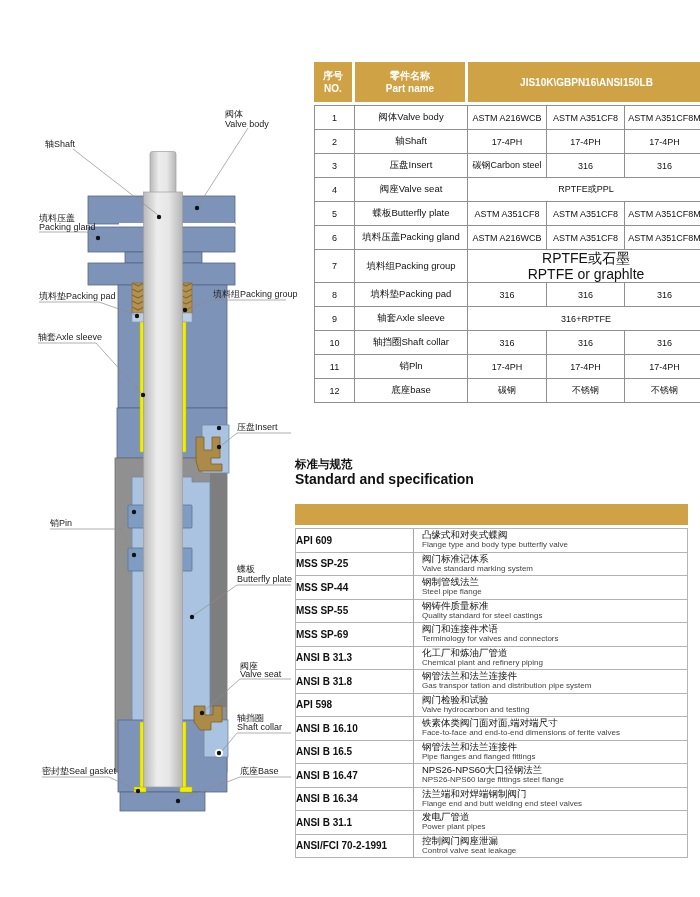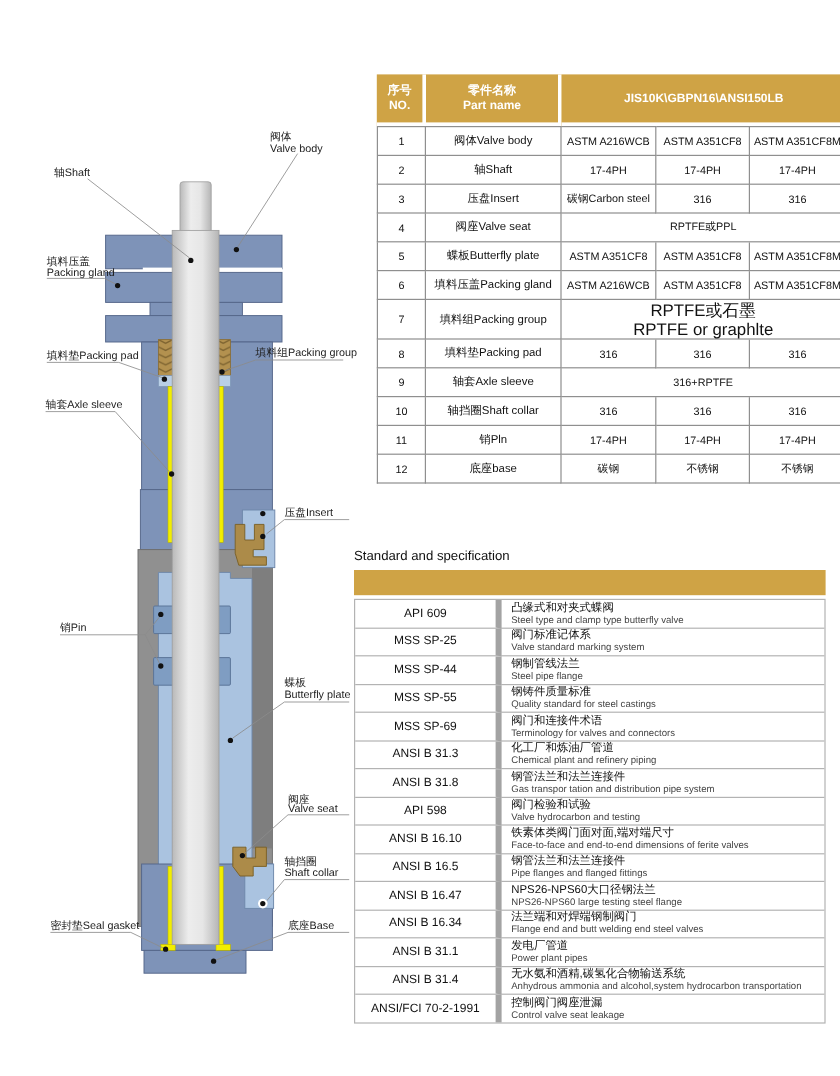--- a/index.html
+++ b/index.html
@@ -37,26 +37,26 @@
     height:23px;text-align:center;vertical-align:middle;
     font-size:9px;padding:0;color:#111;
   }
   #parts-table td:first-child{border-left:1px solid #8f8f8f;}
   #parts-table tr.first td{border-top:1px solid #8f8f8f;}
   #parts-table td.nm{font-size:9.5px;}
   #parts-table .l2{font-size:14px;line-height:1.15;}
   
   #standards{position:absolute;left:295px;top:458px;width:393px;}
   #standards .tz{font-size:11.5px;font-weight:bold;color:#111;line-height:1.15;}
-  #standards .te{font-size:11px;font-weight:normal;color:#111;line-height:1.2;margin-bottom:4px;}
+  #standards .te{font-size:14px;font-weight:bold;color:#111;line-height:1.2;margin-bottom:16px;}
   #standards .bar{height:21px;background:var(--accent-gold);margin-bottom:3px;}
   #standards table{width:393px;table-layout:fixed;border-spacing:0;border:1px solid #b3b3b3;}
   #standards td{border-bottom:1px solid #b3b3b3;height:22.5px;vertical-align:middle;padding:0;}
   #standards tr:last-child td{border-bottom:none;}
-  #standards td.code{width:117px;text-align:center;font-size:10px;color:#111;border-right:5px solid #a3a3a3;}
+  #standards td.code{width:117px;font-size:10px;color:#111;border-right:1px solid #a3a3a3;font-weight:bold;}
   #standards td.desc{padding-left:8px;}
   #standards .dzh{font-size:9.5px;color:#111;line-height:1.15;}
   #standards .den{font-size:8px;color:#444;line-height:1.1;}
 </style>
 </head>
 <body>
 
 <svg id="diagram" viewBox="0 0 300 897" xmlns="http://www.w3.org/2000/svg">
   <defs>
     <linearGradient id="shaftg" x1="0" y1="0" x2="1" y2="0">
@@ -283,29 +283,30 @@
           <td class="nm">底座base</td>
           <td>碳钢</td>
           <td>不锈钢</td>
           <td>不锈钢</td>
         </tr>
     </tbody>
   </table>
 </div>
 
 <div id="standards">
+  <div class="tz">标准与规范</div>
   <div class="te">Standard and specification</div>
   <div class="bar"></div>
   <table>
     <tbody>
       <tr>
           <td class="code">API 609</td>
           <td class="desc">
             <div class="dzh">凸缘式和对夹式蝶阀</div>
-            <div class="den">Steel type and clamp type butterfly valve</div>
+            <div class="den">Flange type and body type butterfly valve</div>
           </td>
         </tr>
       <tr>
           <td class="code">MSS SP-25</td>
           <td class="desc">
             <div class="dzh">阀门标准记体系</div>
             <div class="den">Valve standard marking system</div>
           </td>
         </tr>
       <tr>
@@ -361,42 +362,35 @@
           <td class="code">ANSI B 16.5</td>
           <td class="desc">
             <div class="dzh">钢管法兰和法兰连接件</div>
             <div class="den">Pipe flanges and flanged fittings</div>
           </td>
         </tr>
       <tr>
           <td class="code">ANSI B 16.47</td>
           <td class="desc">
             <div class="dzh">NPS26-NPS60大口径钢法兰</div>
-            <div class="den">NPS26-NPS60 large testing steel flange</div>
+            <div class="den">NPS26-NPS60 large fittings steel flange</div>
           </td>
         </tr>
       <tr>
           <td class="code">ANSI B 16.34</td>
           <td class="desc">
             <div class="dzh">法兰端和对焊端钢制阀门</div>
             <div class="den">Flange end and butt welding end steel valves</div>
           </td>
         </tr>
       <tr>
           <td class="code">ANSI B 31.1</td>
           <td class="desc">
             <div class="dzh">发电厂管道</div>
             <div class="den">Power plant pipes</div>
-          </td>
-        </tr>
-      <tr>
-          <td class="code">ANSI B 31.4</td>
-          <td class="desc">
-            <div class="dzh">无水氨和酒精,碳氢化合物输送系统</div>
-            <div class="den">Anhydrous ammonia and alcohol,system hydrocarbon transportation</div>
           </td>
         </tr>
       <tr>
           <td class="code">ANSI/FCI 70-2-1991</td>
           <td class="desc">
             <div class="dzh">控制阀门阀座泄漏</div>
             <div class="den">Control valve seat leakage</div>
           </td>
         </tr>
     </tbody>

